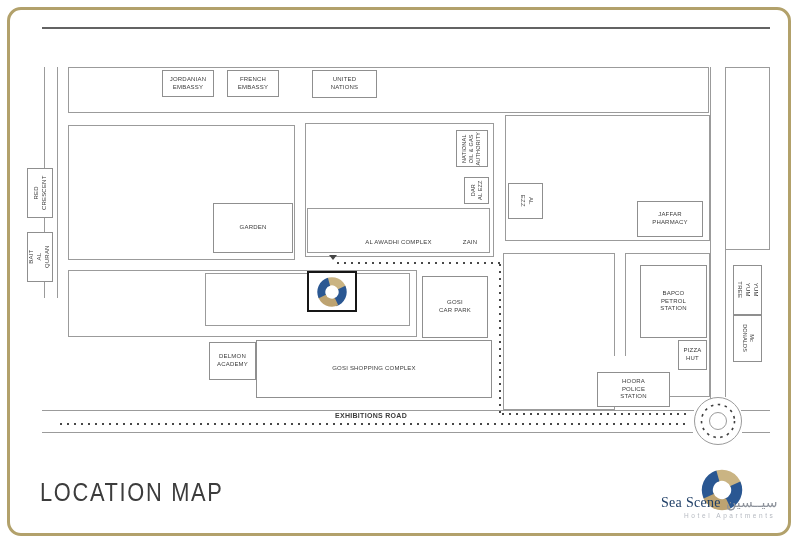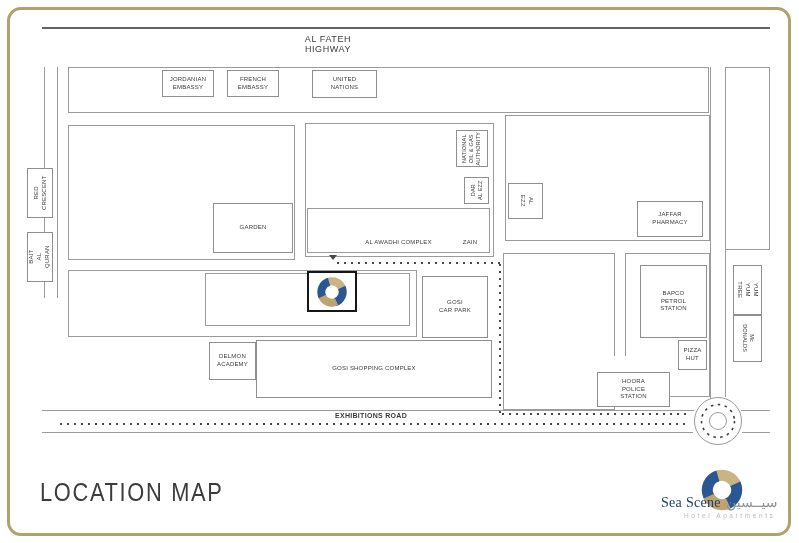--- a/index.html
+++ b/index.html
@@ -159,21 +159,20 @@
   <div class="box" style="left:678px; top:340px; width:29px; height:30px;">
       <span>PIZZA
 HUT</span>
     </div>
   <div class="box" style="left:597px; top:372px; width:73px; height:35px;">
       <span>HOORA
 POLICE
 STATION</span>
     </div>
 
-  <div class="maplabel" id="highway-label">AL FATEH HIGHWAY</div>
   <div class="maplabel" id="exhibitions-label">EXHIBITIONS ROAD</div>
 
   <div id="route-arrow" style="left:329px; top:255px;"></div>
   <div class="dot-h" style="left:337px; top:262px; width:163px;"></div>
   <div class="dot-v" style="left:499px; top:264px; height:150px;"></div>
   <div class="dot-h" style="left:502px; top:413px; width:188px;"></div>
   <div class="dot-h" style="left:60px; top:423px; width:628px;"></div>
 
   <svg class="abs" style="left:690px; top:393px;" width="56" height="56">
     <circle cx="28" cy="28" r="23.5" fill="#ffffff" stroke="#9b9b9b" stroke-width="1"></circle>

